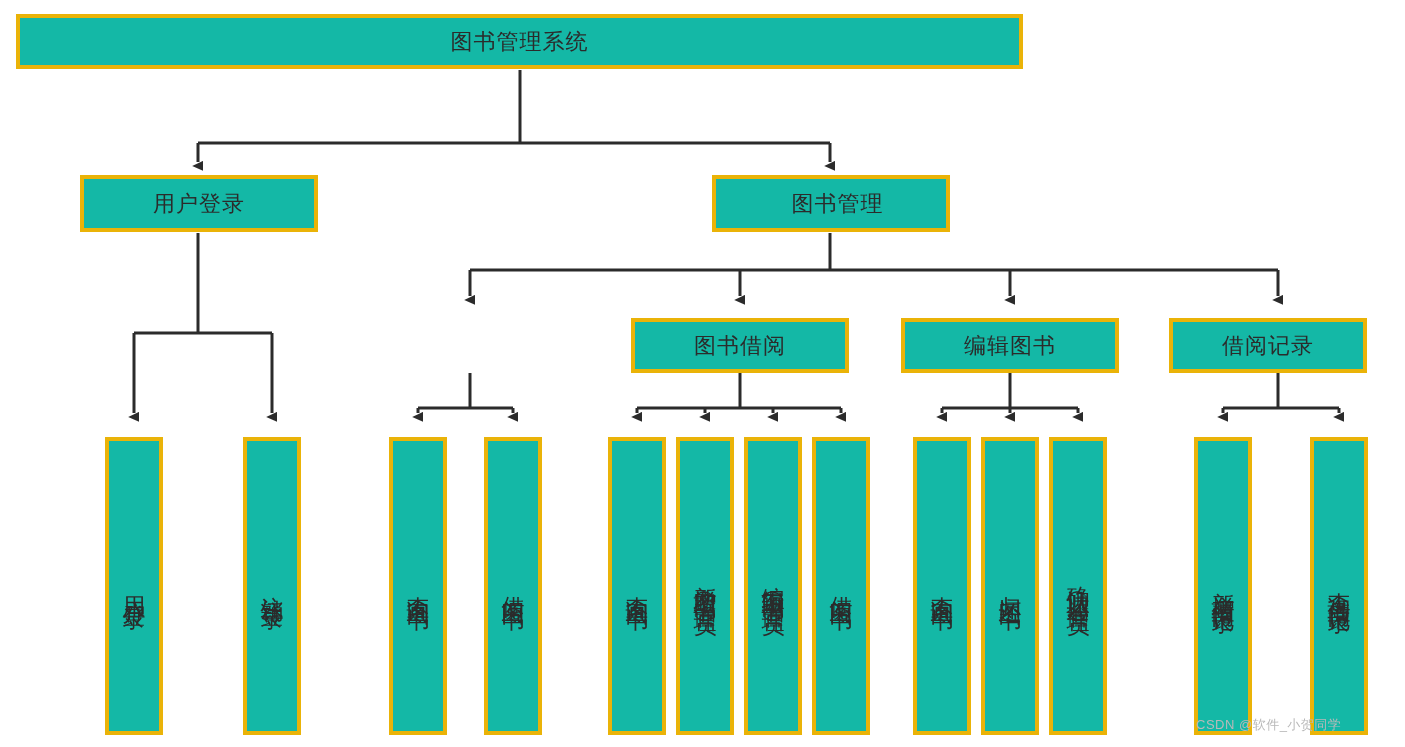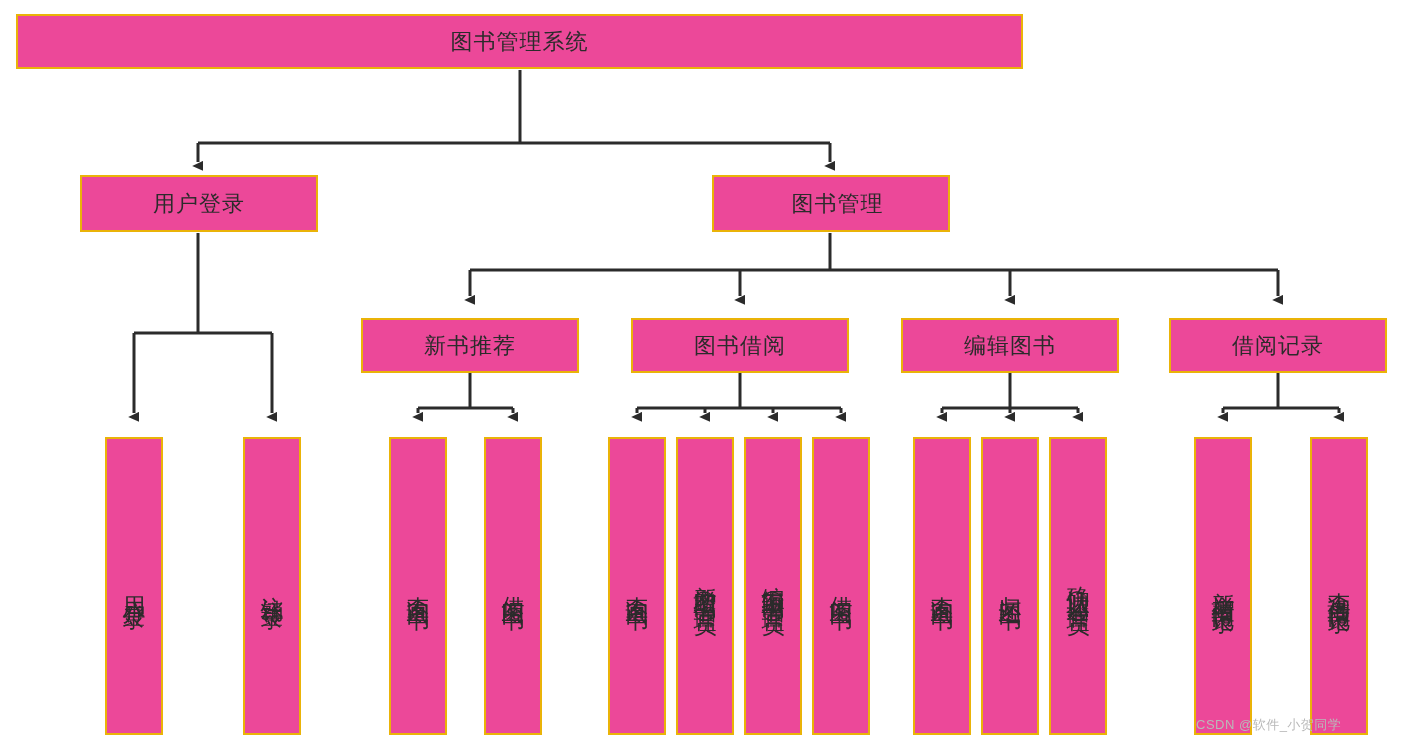--- a/index.html
+++ b/index.html
@@ -23,22 +23,22 @@
     position: absolute;
     left: 0;
     top: 0;
     width: 1405px;
     height: 747px;
     pointer-events: none;
   }
   .node {
     position: absolute;
     box-sizing: border-box;
-    background: #ec4899;
-    border: 2px solid #eab308;
+    background: #14b8a6;
+    border: 4px solid #eab308;
     display: flex;
     align-items: center;
     justify-content: center;
     overflow: hidden;
   }
   .node .label {
     color: #2b2b2b;
     line-height: 1.08;
     text-align: center;
     white-space: nowrap;
@@ -135,30 +135,27 @@
     <span class="label">图书管理系统</span>
   </div>
 
   <div class="node horiz" style="left:80px; top:175px; width:238px; height:57px;">
     <span class="label">用户登录</span>
   </div>
   <div class="node horiz" style="left:712px; top:175px; width:238px; height:57px;padding-left:13px;">
     <span class="label">图书管理</span>
   </div>
 
-  <div class="node horiz" style="left:361px; top:318px; width:218px; height:55px;">
-    <span class="label">新书推荐</span>
-  </div>
   <div class="node horiz" style="left:631px; top:318px; width:218px; height:55px;">
     <span class="label">图书借阅</span>
   </div>
   <div class="node horiz" style="left:901px; top:318px; width:218px; height:55px;">
     <span class="label">编辑图书</span>
   </div>
-  <div class="node horiz" style="left:1169px; top:318px; width:218px; height:55px;">
+  <div class="node horiz" style="left:1169px; top:318px; width:198px; height:55px;">
     <span class="label">借阅记录</span>
   </div>
 
   <div class="node vert" style="left:105px; top:437px; width:58px; height:298px;">
     <span class="label">用户登录</span>
   </div>
   <div class="node vert" style="left:243px; top:437px; width:58px; height:298px;">
     <span class="label">注销登录</span>
   </div>
 

